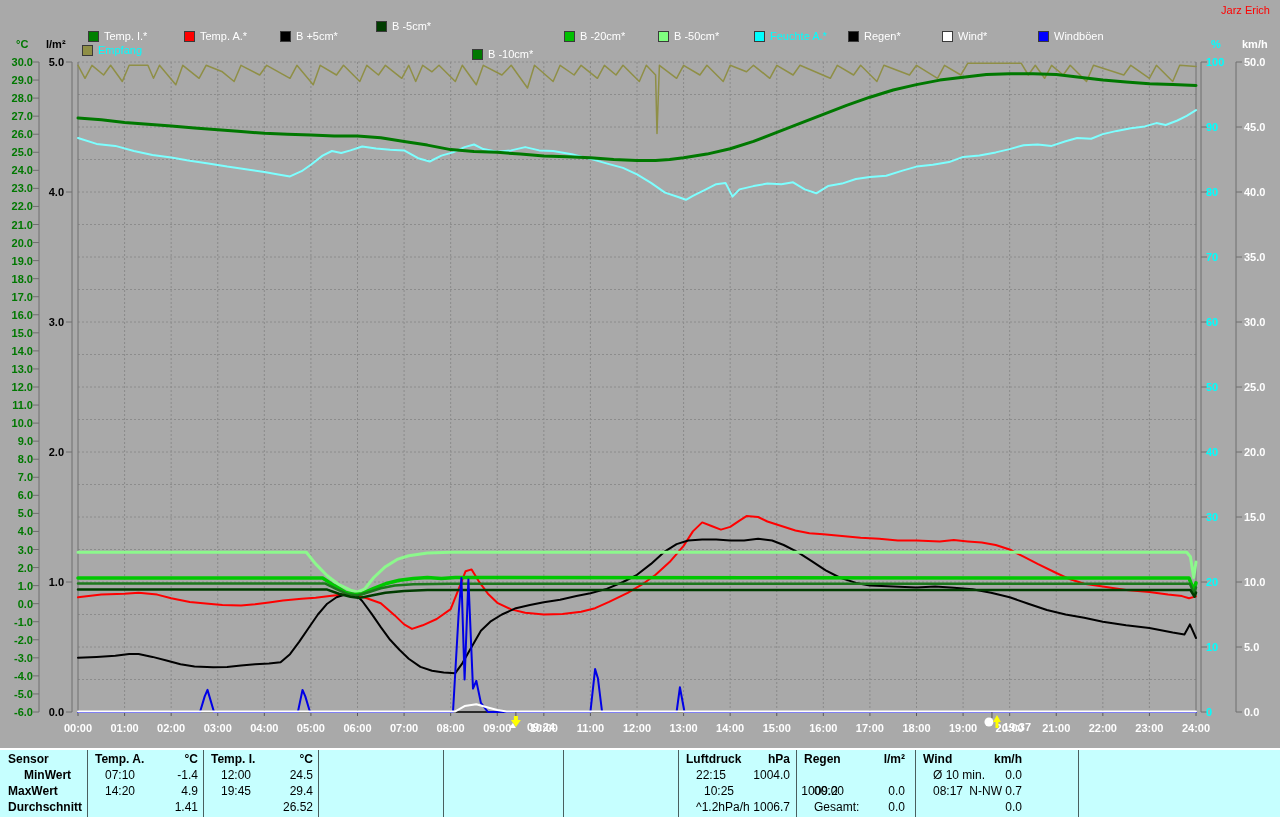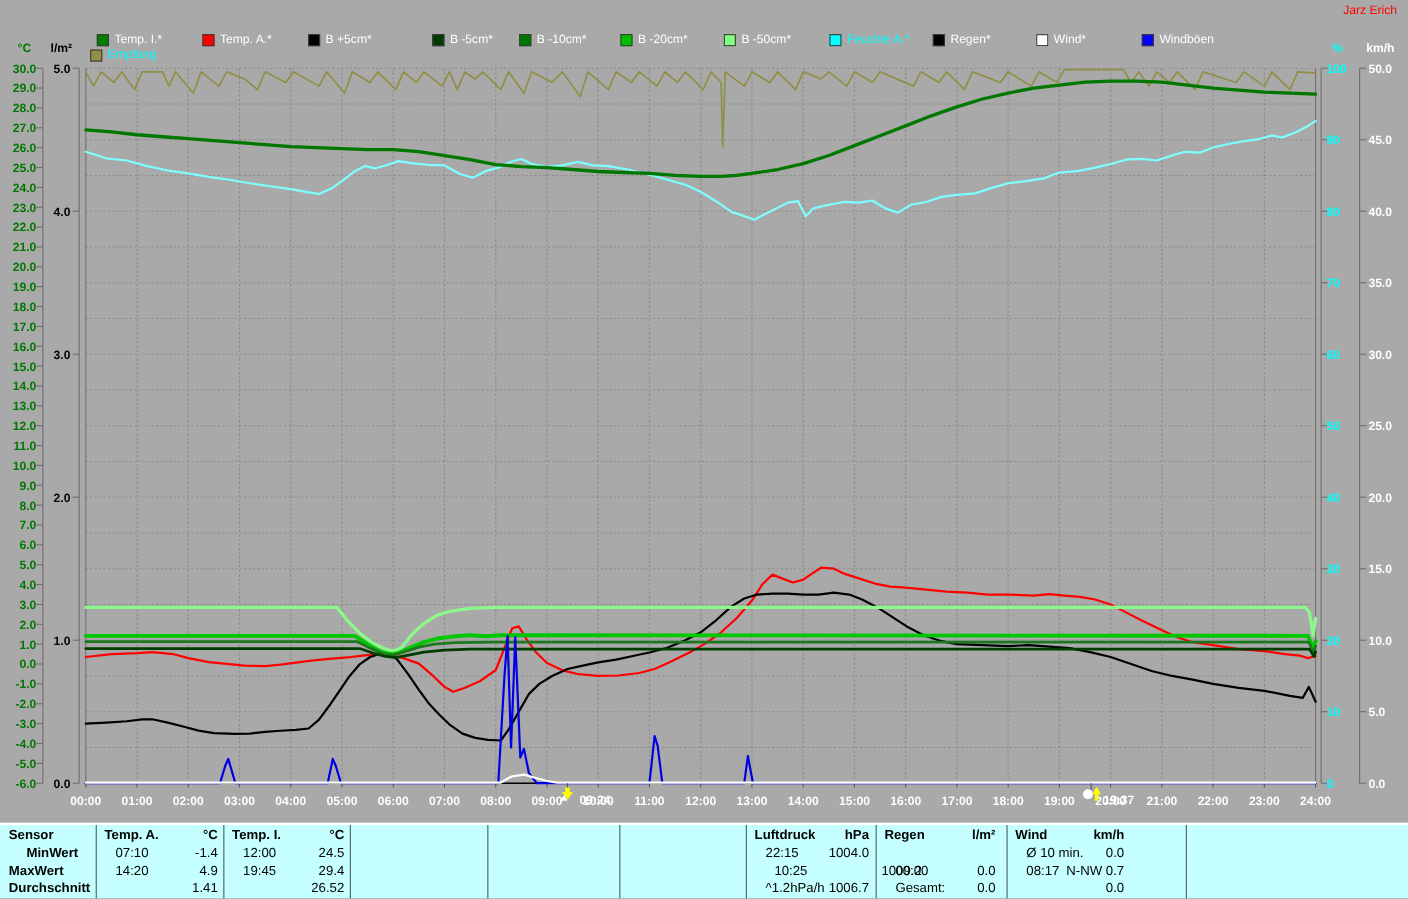--- a/index.html
+++ b/index.html
@@ -42,25 +42,25 @@
         <span style="color: rgb(255, 255, 255);">Temp. I.*</span>
       </div>
       <div class="legend-item" style="left: 184px; top: 30px;">
         <span class="legend-swatch" style="background: rgb(255, 0, 0);"></span>
         <span style="color: rgb(255, 255, 255);">Temp. A.*</span>
       </div>
       <div class="legend-item" style="left: 280px; top: 30px;">
         <span class="legend-swatch" style="background: rgb(0, 0, 0);"></span>
         <span style="color: rgb(255, 255, 255);">B +5cm*</span>
       </div>
-      <div class="legend-item" style="left: 376px; top: 30px; margin-left: 17px;">
+      <div class="legend-item" style="left: 376px; top: 20px;">
         <span class="legend-swatch" style="background: rgb(0, 60, 0);"></span>
         <span style="color: rgb(255, 255, 255);">B -5cm*</span>
       </div>
-      <div class="legend-item" style="left: 472px; top: 30px; justify-content: flex-end;">
+      <div class="legend-item" style="left: 472px; top: 48px; justify-content: flex-end;">
         <span class="legend-swatch" style="background: rgb(0, 120, 0);"></span>
         <span style="color: rgb(255, 255, 255);">B -10cm*</span>
       </div>
       <div class="legend-item" style="left: 564px; top: 30px;">
         <span class="legend-swatch" style="background: rgb(0, 192, 0);"></span>
         <span style="color: rgb(255, 255, 255);">B -20cm*</span>
       </div>
       <div class="legend-item" style="left: 658px; top: 30px;">
         <span class="legend-swatch" style="background: rgb(128, 255, 128);"></span>
         <span style="color: rgb(255, 255, 255);">B -50cm*</span>

